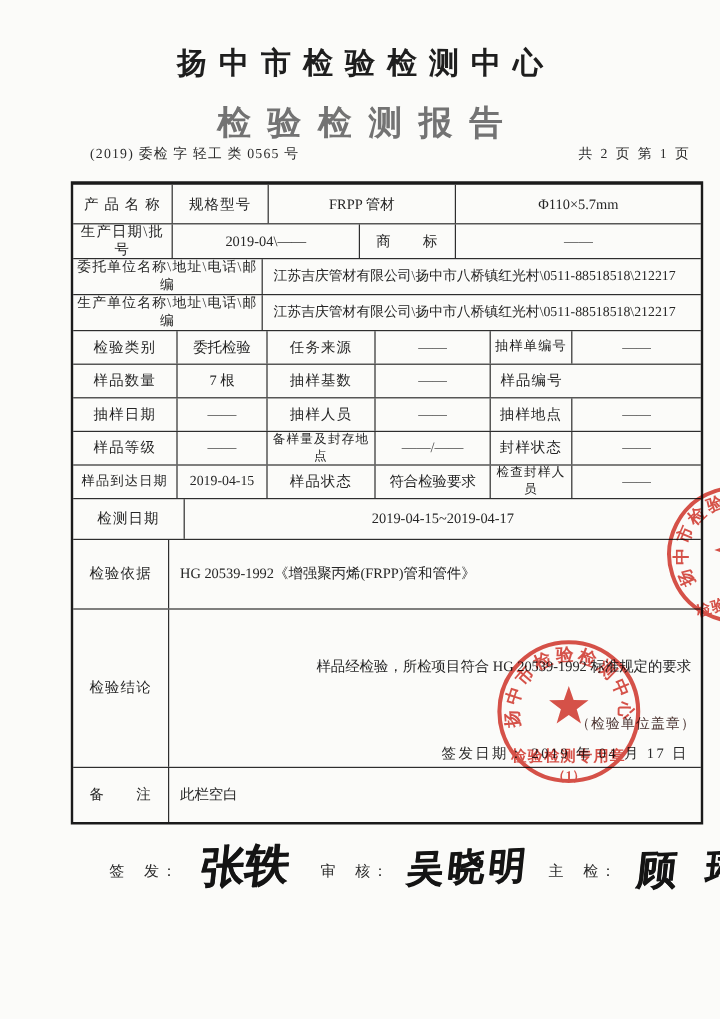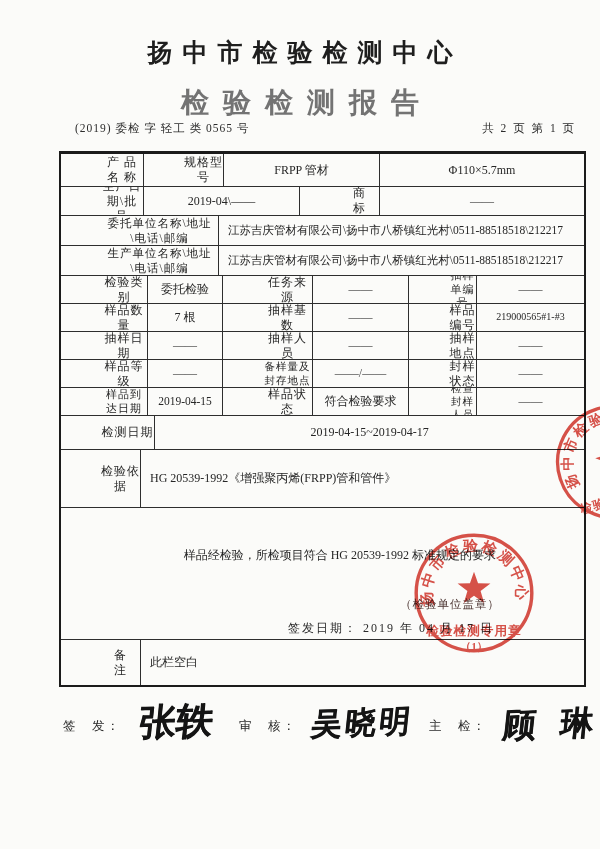--- a/index.html
+++ b/index.html
@@ -41,21 +41,21 @@
   .tr{display:flex;border-bottom:1px solid #2e2e2e;box-sizing:border-box;}
   .tr:last-child{border-bottom:none;}
   .td{
     box-sizing:border-box;border-right:1px solid #2e2e2e;
     display:flex;align-items:center;justify-content:center;
     font-size:12px;line-height:1.25;text-align:center;
     overflow:hidden;
   }
   .td:last-child{border-right:none;}
   .td.left{justify-content:flex-start;text-align:left;padding-left:9px;}
-  .lbl{letter-spacing:1px;padding-left:40px;}
+  .lbl{letter-spacing:1px;}
   .dash{color:#414141;}
   .small{font-size:10px;}
   .conc-cell{position:relative;display:block;}
   .conc-text{position:absolute;top:40px;left:15px;right:8px;text-align:right;font-size:12px;}
   .stamp-note{position:absolute;top:89px;right:4px;font-size:11.5px;color:#4a3330;letter-spacing:1px;}
   .issue-line{position:absolute;top:113px;right:10px;font-size:12px;letter-spacing:2px;color:#2a2a2a;}
   .basis-cell{align-items:center;}
 
   
   .sign-row{
@@ -124,21 +124,20 @@
       <div class="td lbl" style="width:68px;font-size:11px">抽样单编号</div>
       <div class="td dash" style="width:107px">——</div>
     </div>
 
     <div class="tr" style="height:28px">
       <div class="td lbl" style="width:87px">样品数量</div>
       <div class="td" style="width:75px">7 根</div>
       <div class="td lbl" style="width:90px">抽样基数</div>
       <div class="td dash" style="width:96px">——</div>
       <div class="td lbl" style="width:68px">样品编号</div>
-      <div class="td small" style="width:107px">219000565#1-#3</div>
     </div>
 
     <div class="tr" style="height:28px">
       <div class="td lbl" style="width:87px">抽样日期</div>
       <div class="td dash" style="width:75px">——</div>
       <div class="td lbl" style="width:90px">抽样人员</div>
       <div class="td dash" style="width:96px">——</div>
       <div class="td lbl" style="width:68px">抽样地点</div>
       <div class="td dash" style="width:107px">——</div>
     </div>
@@ -165,35 +164,36 @@
       <div class="td lbl" style="width:96px">检测日期</div>
       <div class="td" style="width:443px">2019-04-15~2019-04-17</div>
     </div>
 
     <div class="tr" style="height:58px">
       <div class="td lbl" style="width:80px">检验依据</div>
       <div class="td left basis-cell" style="width:443px">HG 20539-1992《增强聚丙烯(FRPP)管和管件》</div>
     </div>
 
     <div class="tr" style="height:132px">
+      <div class="td lbl" style="width:80px">检验结论</div>
       <div class="td conc-cell" style="width:443px">
         <span class="conc-text">样品经检验，所检项目符合 HG 20539-1992 标准规定的要求</span>
         <span class="stamp-note">（检验单位盖章）</span>
         <span class="issue-line">签发日期：  2019 年 04 月 17 日</span>
       </div>
     </div>
 
     <div class="tr" style="height:45px">
       <div class="td lbl" style="width:80px">备　　注</div>
       <div class="td left" style="width:443px">此栏空白</div>
     </div>
   </div>
 
   <div class="sign-row">
-    <span class="sig-label" style="margin-left:4px">签　发：</span>
+    <span class="sig-label" style="margin-left:32px">签　发：</span>
     <span class="sig-name sig-1">张轶</span>
     <span class="sig-label">审　核：</span>
     <span class="sig-name sig-2">吴晓明</span>
     <span class="sig-label">主　检：</span>
     <span class="sig-name sig-3">顾 琳</span>
   </div>
 
   <div class="stamp stamp-main">
     <svg width="142" height="142" viewBox="0 0 140 140">
       <circle cx="70" cy="70" r="57" fill="none" stroke="#d43a31" stroke-width="3.4"></circle>

